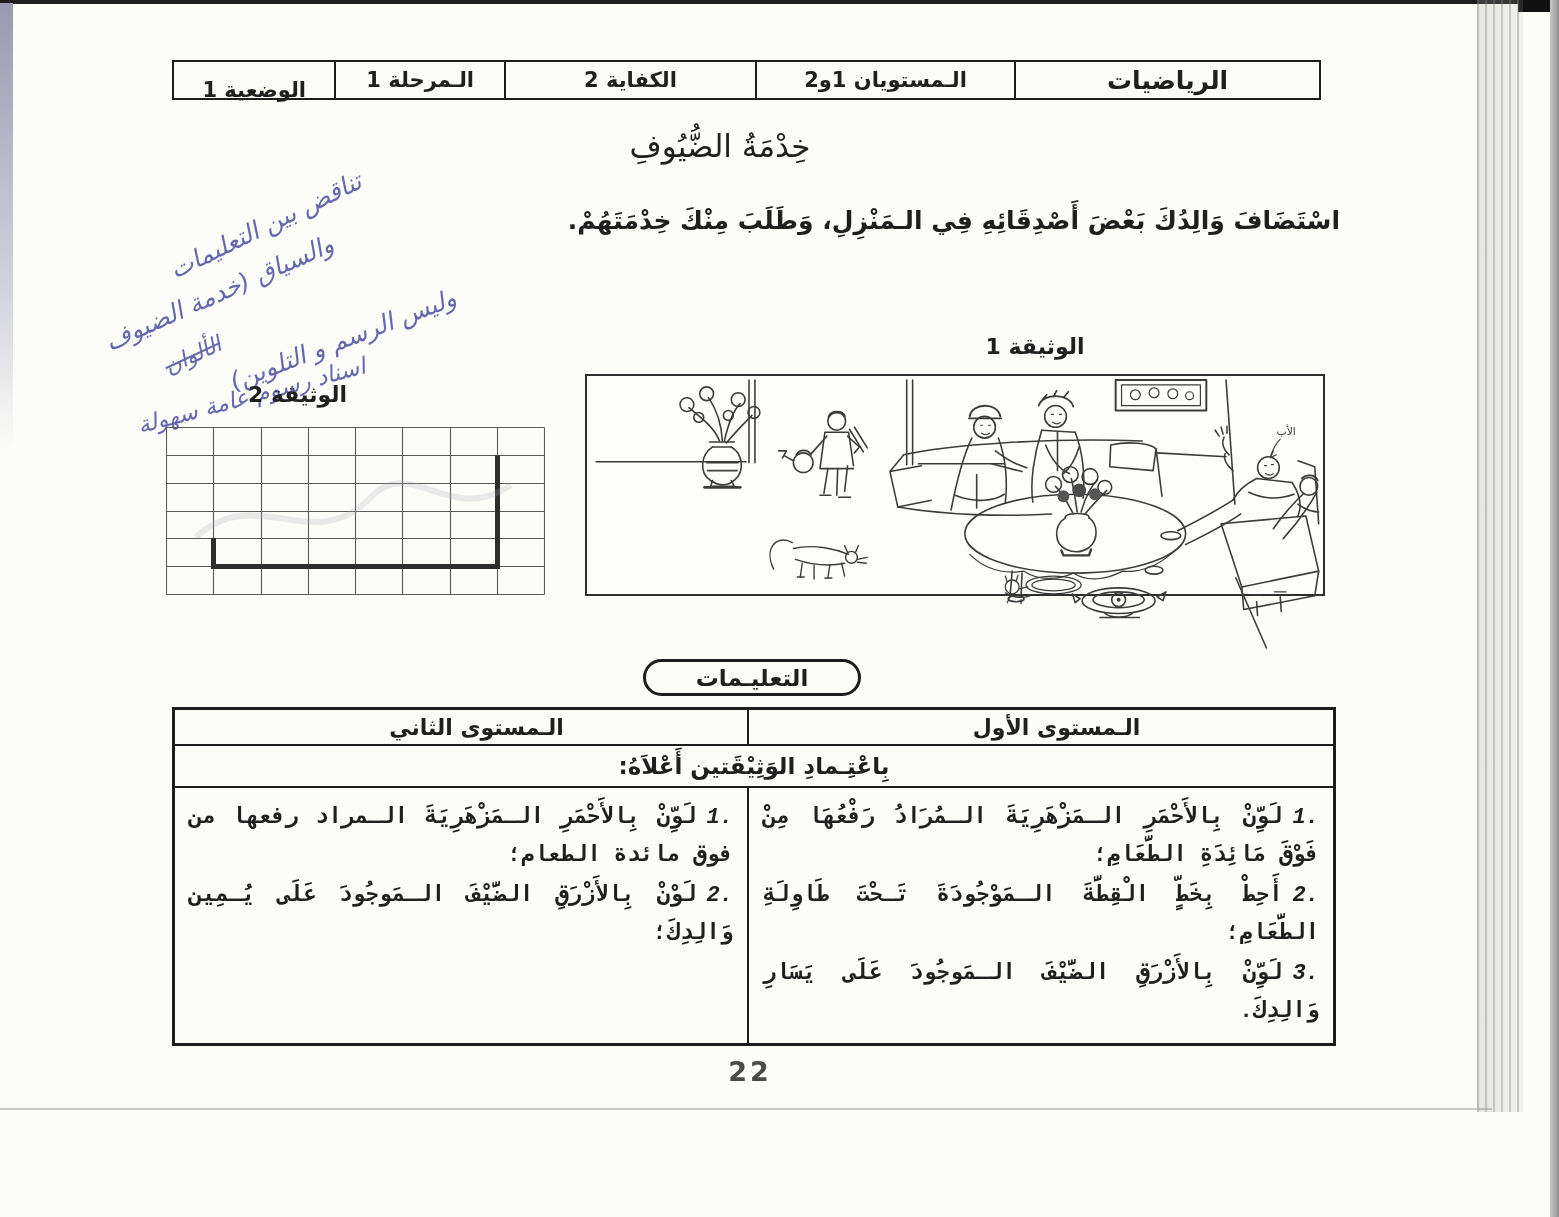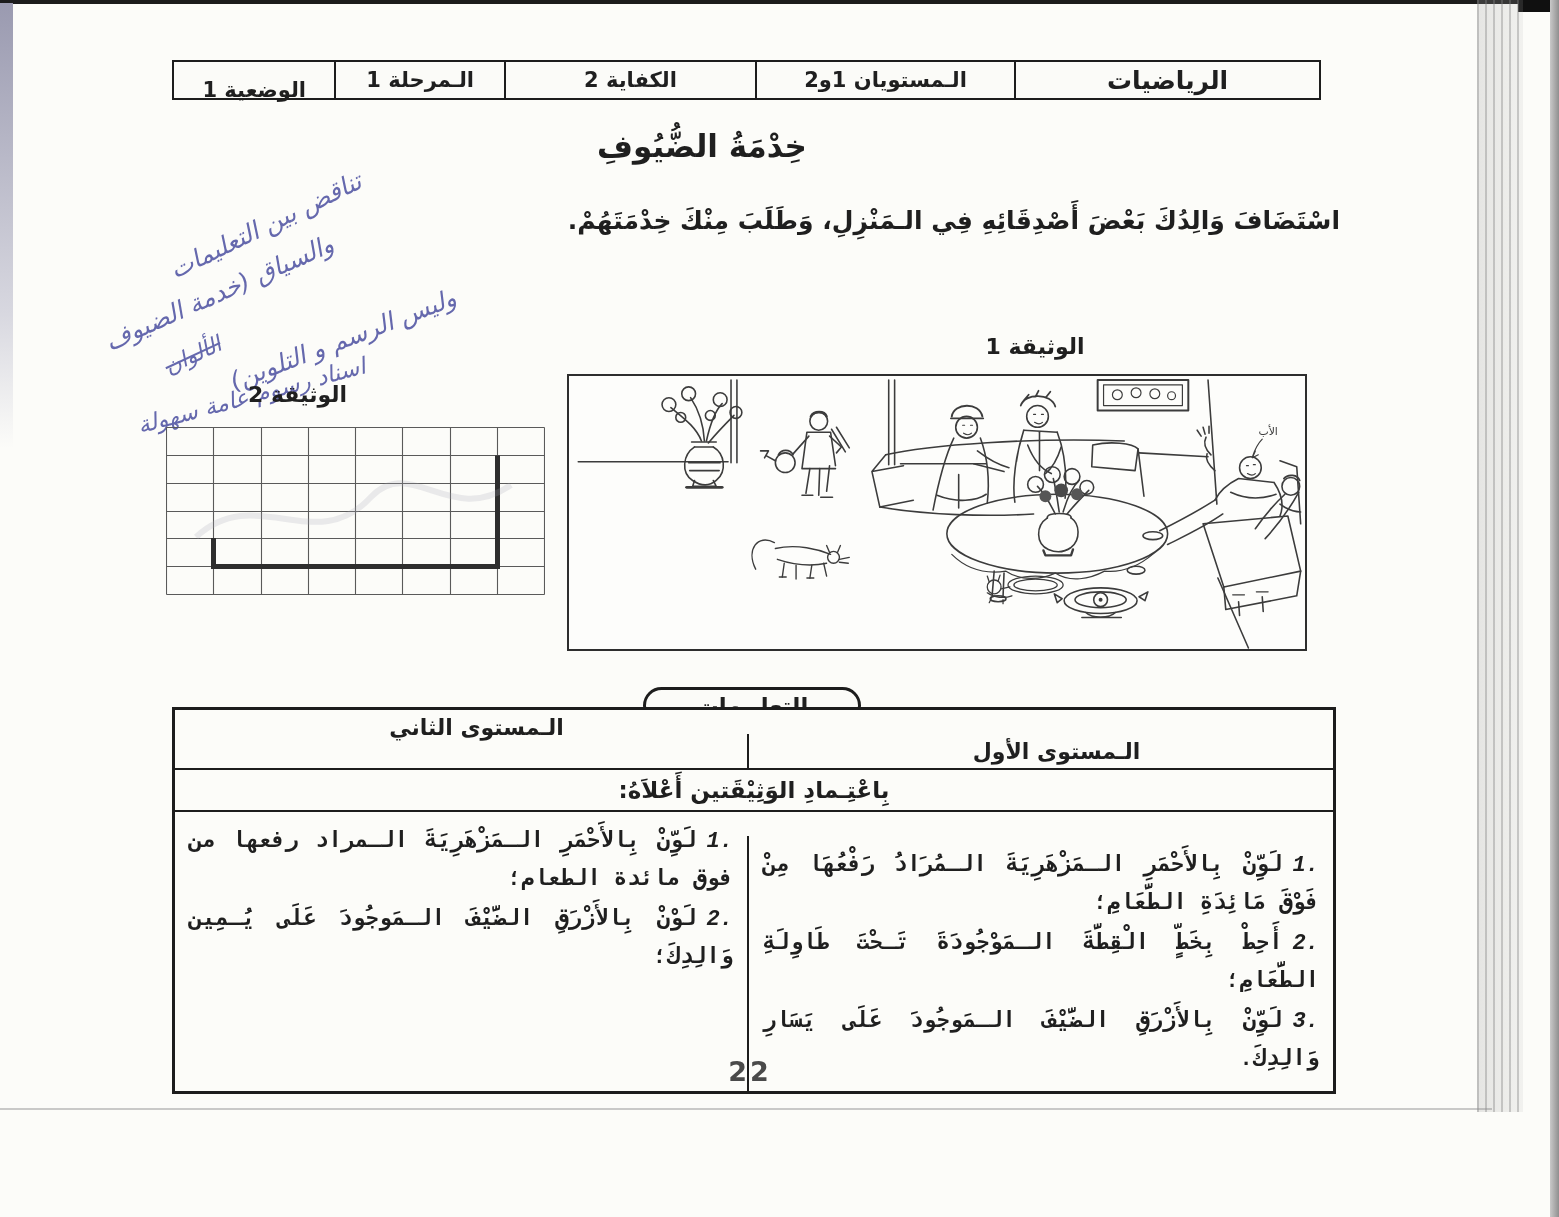--- a/index.html
+++ b/index.html
@@ -25,52 +25,52 @@
     display:flex;flex-direction:row;border:2px solid #1d1d1d;box-sizing:border-box;background:#fbfbf8;}
   .header-cell{display:flex;align-items:center;justify-content:center;
     border-left:2px solid #1d1d1d;box-sizing:border-box;font-size:21px;font-weight:700;}
   .header-cell:last-child{border-left:none;}
   .hc-math{width:306px;font-size:25px;font-weight:800;letter-spacing:1px;}
   .hc-levels{width:260px;}
   .hc-comp{width:252px;}
   .hc-stage{width:170px;}
   .hc-sit{width:161px;margin-top:20px;}
   
-  .doc-title{position:absolute;left:482px;top:128px;width:440px;text-align:center;
-    font-size:31px;font-weight:700;}
+  .doc-title{position:absolute;left:500px;top:128px;width:440px;text-align:center;
+    font-size:31px;font-weight:400;}
   .intro-line{position:absolute;left:340px;top:206px;width:1000px;
     font-size:25px;font-weight:600;text-align:right;}
   
   .hw{position:absolute;color:#4b4fa0;font-size:25px;font-style:italic;font-weight:500;
     white-space:nowrap;transform-origin:right center;opacity:.85;letter-spacing:1px;}
   .hw1{left:150px;top:165px;transform:rotate(-26deg);}
   .hw2{left:85px;top:228px;transform:rotate(-24deg);}
   .hw3{left:215px;top:282px;transform:rotate(-21deg);}
   .hw4{left:160px;top:330px;transform:rotate(-25deg);text-decoration:line-through;font-size:22px;}
   .hw5{left:130px;top:352px;transform:rotate(-15deg);font-size:23px;}
   
   .doc1-label{position:absolute;left:935px;top:334px;width:200px;text-align:center;
     font-size:22px;font-weight:700;}
-  .doc1-box{position:absolute;left:567px;top:374px;width:740px;height:277px;
+  .doc1-box{position:absolute;left:585px;top:374px;width:740px;height:222px;
     border:2px solid #2e2e2e;box-sizing:border-box;background:#fdfdfb;}
   .doc2-label{position:absolute;left:248px;top:382px;width:200px;text-align:left;
     font-size:22px;font-weight:700;}
   .doc2-grid{position:absolute;left:166px;top:427px;width:379px;height:168px;}
   
   .instr-badge{position:absolute;left:643px;top:659px;width:218px;height:37px;
     border:3px solid #1d1d1d;border-radius:19px;box-sizing:border-box;
     display:flex;align-items:center;justify-content:center;
-    font-size:23px;font-weight:800;background:#fbfbf8;margin-top:28px;}
+    font-size:23px;font-weight:800;background:#fbfbf8;}
   
   .instr-table{position:absolute;left:172px;top:707px;width:1164px;
     border:3px solid #1d1d1d;box-sizing:border-box;background:#fcfcf9;}
   .instr-head{display:flex;flex-direction:row;border-bottom:2px solid #1d1d1d;}
   .instr-head .cell{height:34px;display:flex;align-items:center;justify-content:center;
     font-size:22px;font-weight:800;box-sizing:border-box;padding-left:31px;}
-  .col-r{width:586px;border-left:2px solid #1d1d1d;box-sizing:border-box;margin-top:24px;}
+  .col-r{width:586px;border-left:2px solid #1d1d1d;box-sizing:border-box;}
   .col-l{width:572px;box-sizing:border-box;}
   .instr-common{height:40px;border-bottom:2px solid #1d1d1d;display:flex;align-items:center;
     justify-content:center;font-size:23px;font-weight:700;}
   .instr-body{display:flex;flex-direction:row;}
   .instr-body .cell{padding:11px 14px 10px 14px;box-sizing:border-box;font-family:Liberation Mono, monospace;}
   .item{font-size:22px;font-weight:700;line-height:38px;text-align:justify;
     text-align-last:right;margin-bottom:2px;}
   .item .num{font-style:italic;font-weight:800;direction:ltr;display:inline-block;
     margin-left:10px;}
   

